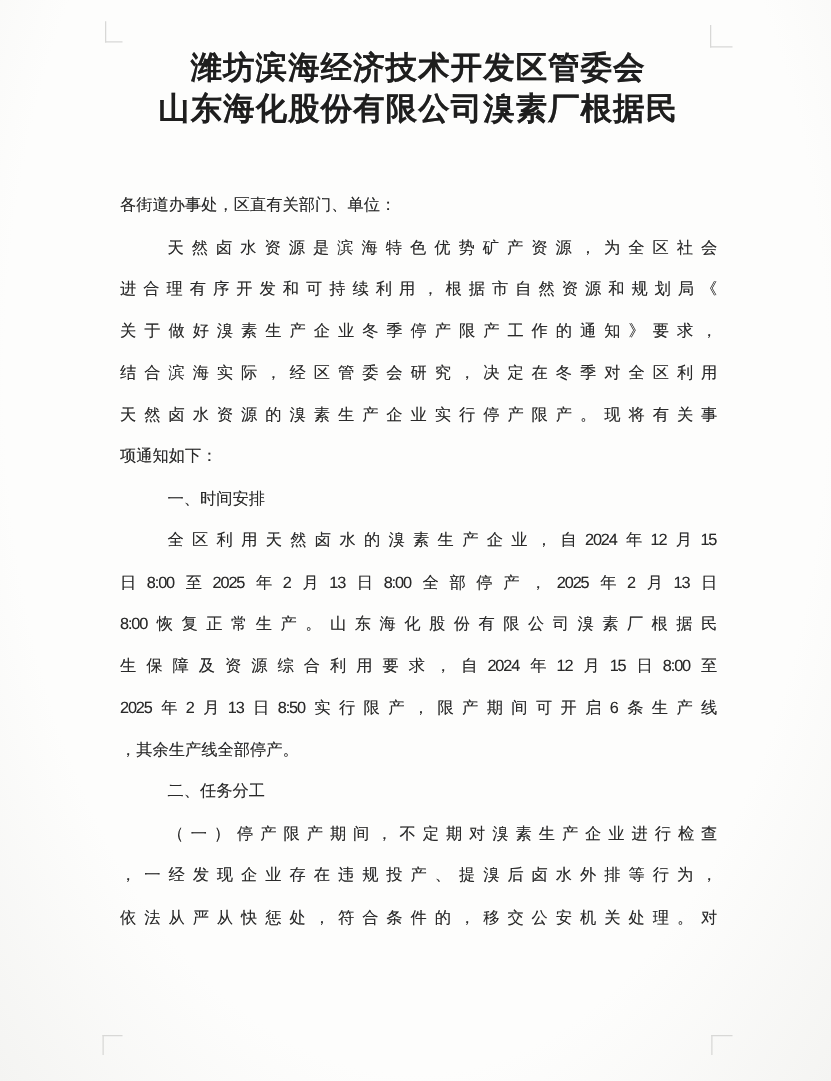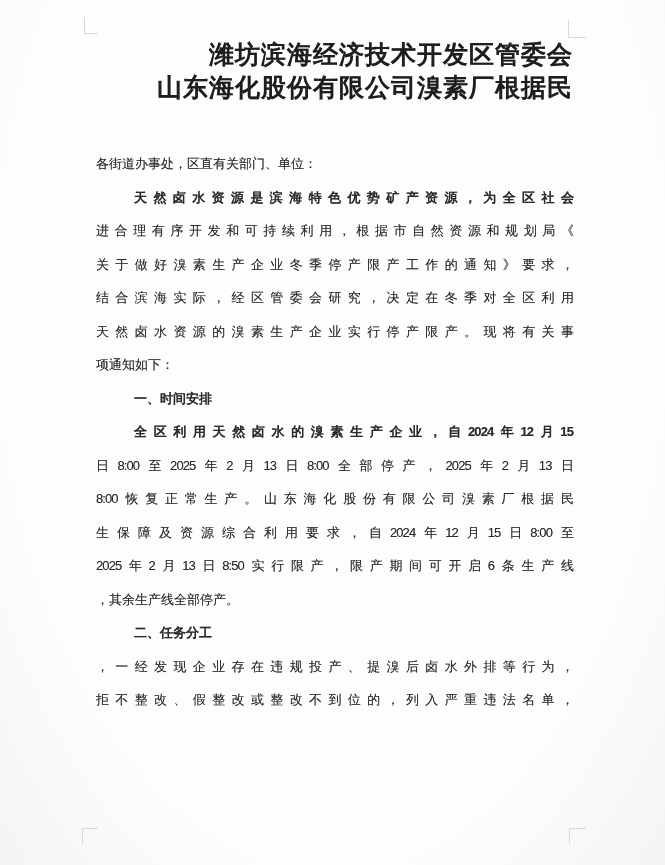--- a/index.html
+++ b/index.html
@@ -16,34 +16,34 @@
   .corner.tl{left:84px;top:17px;width:13px;height:16px;
     border-left:1.5px solid var(--mark,#d8d8d6);border-bottom:1.5px solid var(--mark,#d8d8d6);}
   .corner.tr{left:568px;top:20px;width:17px;height:17px;
     border-left:1.5px solid var(--mark,#d8d8d6);border-bottom:1.5px solid var(--mark,#d8d8d6);}
   .corner.bl{left:82px;top:828px;width:15px;height:15px;
     border-left:1.5px solid var(--mark,#d8d8d6);border-top:1.5px solid var(--mark,#d8d8d6);}
   .corner.br{left:569px;top:828px;width:16px;height:15px;
     border-left:1.5px solid var(--mark,#d8d8d6);border-top:1.5px solid var(--mark,#d8d8d6);}
   .title{
     position:absolute;left:96px;top:38px;width:477px;
-    text-align:right;font-weight:700;
+    text-align:center;font-weight:700;
     font-size:25px;line-height:33px;letter-spacing:1px;
     color:var(--title-color,#1e1e1e);
     text-shadow:0 0 0.5px rgba(30,30,30,.55);
   }
   .doc-body{
     position:absolute;left:96px;top:147px;width:477px;
     font-size:13px;line-height:33.5px;
     color:var(--text-color,#2a2a2a);
     text-shadow:0 0 0.5px rgba(42,42,42,.45);
   }
   .line{height:33.5px;overflow:visible;}
   .line.just{text-align:justify;text-align-last:justify;letter-spacing:-0.9px;}
-  .line.indent{padding-left:38px;font-weight:bold;}
+  .line.indent{padding-left:38px;}
 </style>
 </head>
 <body>
 
 <div class="page">
   <div class="corner tl"></div>
   <div class="corner tr"></div>
   <div class="corner bl"></div>
   <div class="corner br"></div>
 
@@ -62,16 +62,17 @@
       <div class="line just">天然卤水资源的溴素生产企业实行停产限产。现将有关事</div>
       <div class="line">项通知如下：</div>
       <div class="line indent">一、时间安排</div>
       <div class="line indent just">全区利用天然卤水的溴素生产企业，自2024年12月15</div>
       <div class="line just">日8:00至2025年2月13日8:00全部停产，2025年2月13日</div>
       <div class="line just">8:00恢复正常生产。山东海化股份有限公司溴素厂根据民</div>
       <div class="line just">生保障及资源综合利用要求，自2024年12月15日8:00至</div>
       <div class="line just">2025年2月13日8:50实行限产，限产期间可开启6条生产线</div>
       <div class="line">，其余生产线全部停产。</div>
       <div class="line indent">二、任务分工</div>
+      <div class="line indent just">（一）停产限产期间，不定期对溴素生产企业进行检查</div>
       <div class="line just">，一经发现企业存在违规投产、提溴后卤水外排等行为，</div>
-      <div class="line just">拒不整改、假整改或整改不到位的，列入严重违法名单，</div>
+      <div class="line just">依法从严从快惩处，符合条件的，移交公安机关处理。对</div>
     </div>
 </div>
 
 </body></html>

